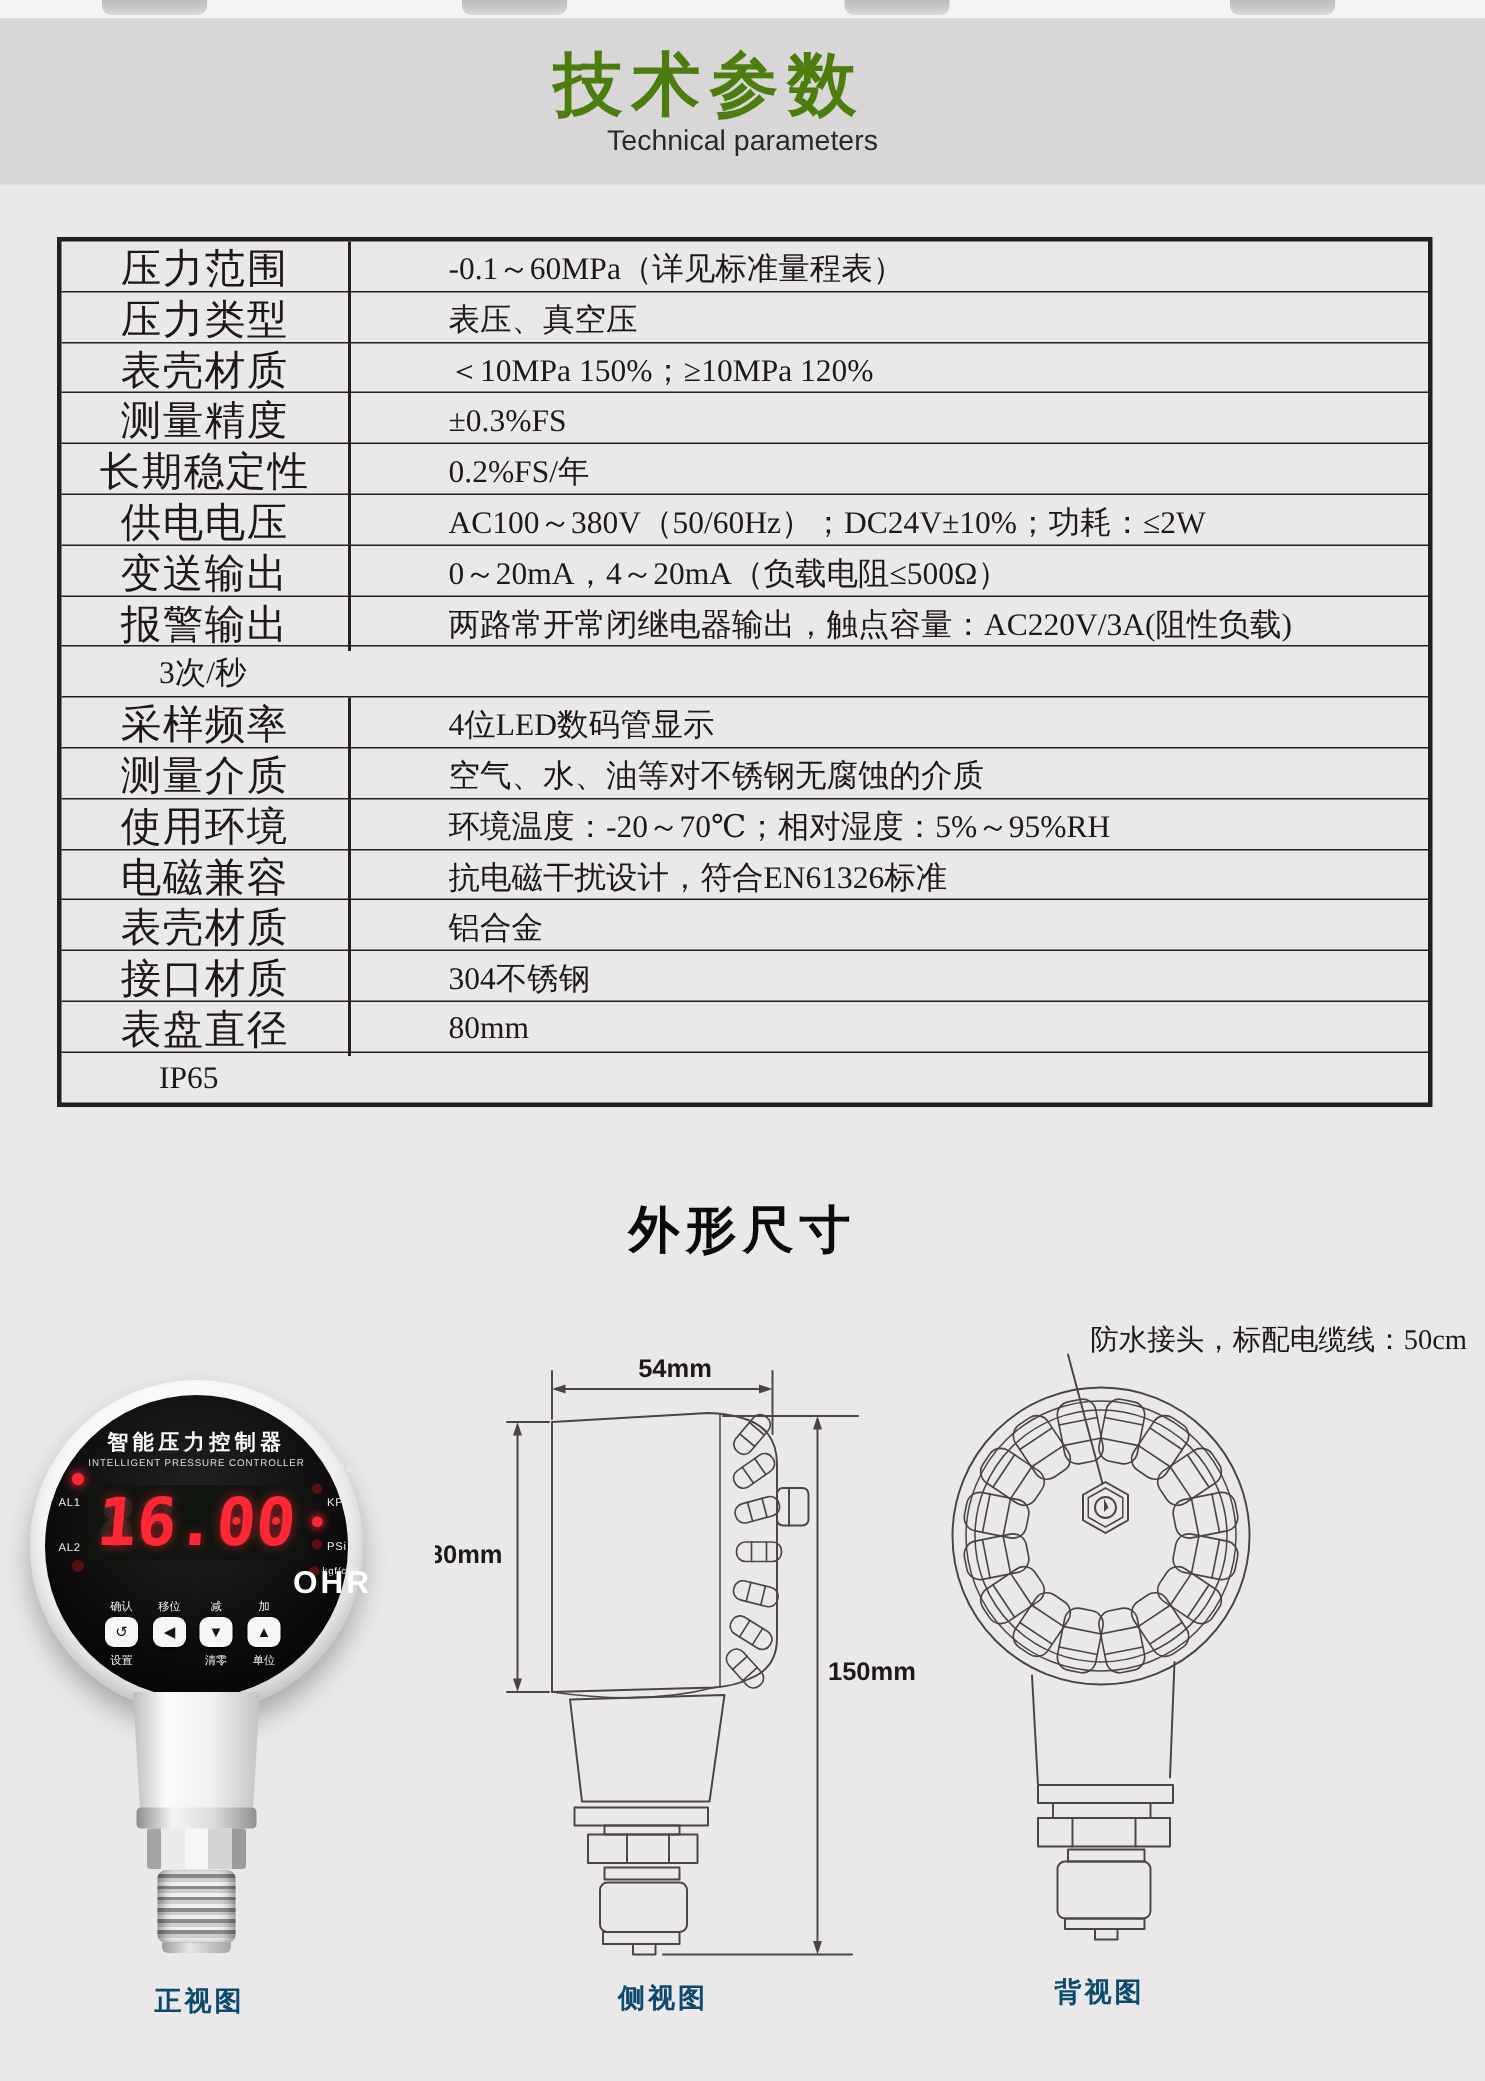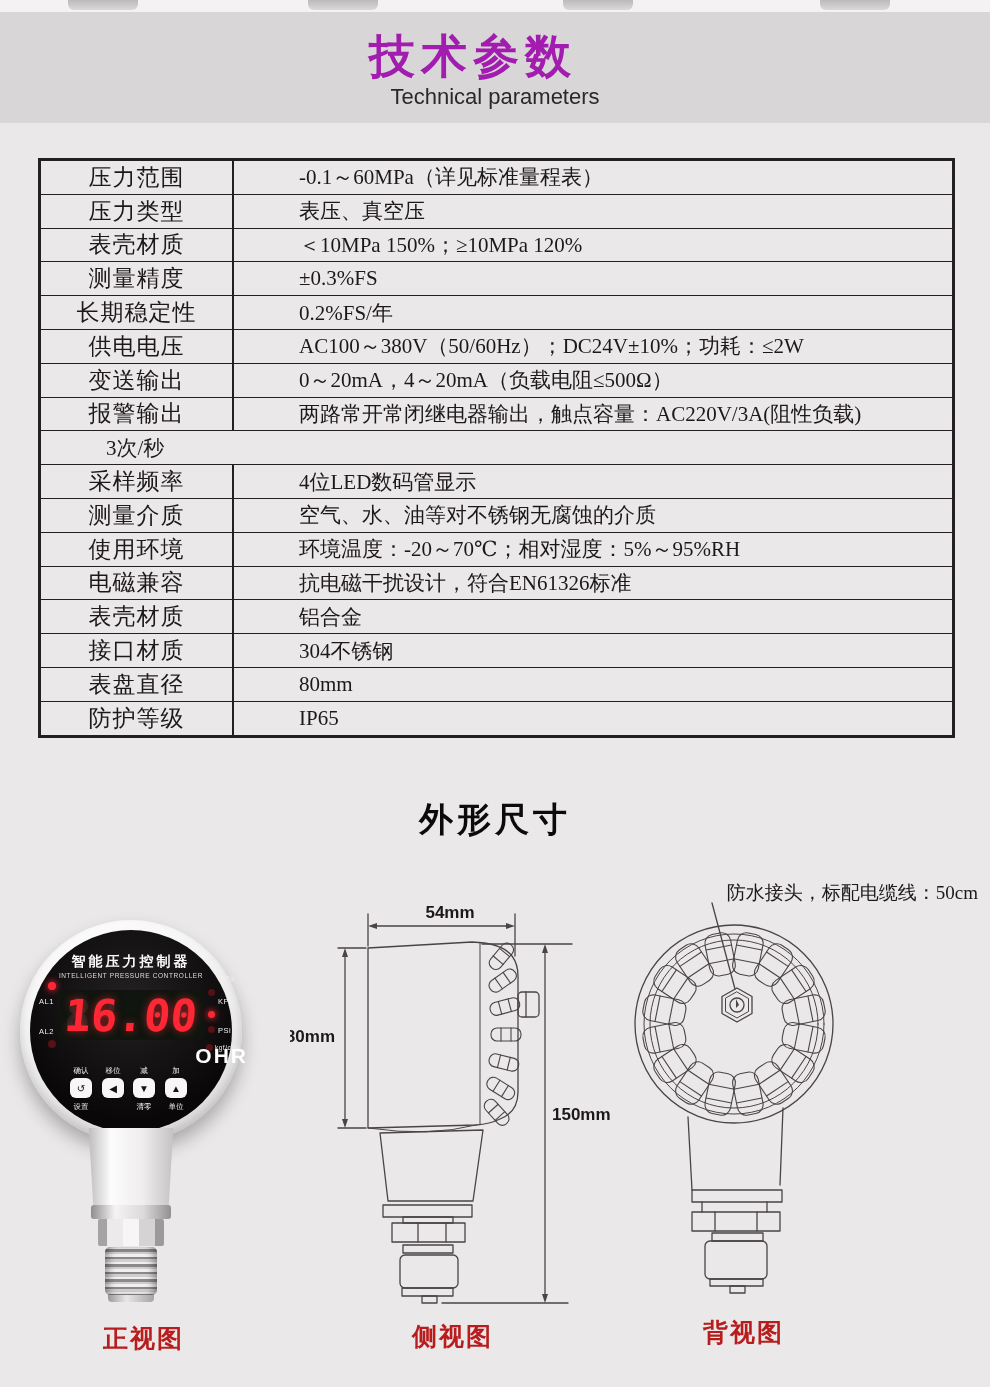--- a/index.html
+++ b/index.html
@@ -9,31 +9,31 @@
     font-family:"Liberation Sans","DejaVu Sans",sans-serif;
     color:#1d1819;
   }
   
   .top-strip{position:absolute;left:0;top:0;width:990px;height:12px;background:#f4f2f3;}
   .top-bar{position:absolute;top:0;height:10px;width:70px;border-radius:0 0 6px 6px;
     background:linear-gradient(180deg,#a9a7a8,#d2d0d1);opacity:.75;}
   
   .title-band{position:absolute;left:0;top:12px;width:990px;height:111px;background:#d8d6d7;}
   .page-title{position:absolute;left:0;top:26px;width:946px;text-align:center;
-    font-size:46px;font-weight:bold;letter-spacing:6px;color:#a21caf;}
+    font-size:46px;font-weight:bold;letter-spacing:6px;color:#4d7c0f;}
   .page-subtitle{position:absolute;left:0;top:84px;width:990px;text-align:center;
-    font-size:22px;color:#2b2829;}
+    font-size:19px;color:#2b2829;}
   
   .spec-table{position:absolute;left:38px;top:158px;width:917px;
     border:3px solid #241f20;box-sizing:border-box;
     font-family:"Liberation Serif","DejaVu Serif",serif;}
   .spec-row{display:grid;grid-template-columns:193px 1fr;height:32.8px;border-top:1.6px solid #241f20;}
   .spec-row:first-child{border-top:none;}
   .spec-label{display:flex;align-items:center;justify-content:center;
-    border-right:2px solid #241f20;font-size:23px;letter-spacing:1px;}
+    border-right:2px solid #241f20;font-size:27px;letter-spacing:1px;}
   .spec-value{display:flex;align-items:center;padding-left:65px;font-size:21px;}
   
   .section-title{position:absolute;left:0;top:797px;width:990px;text-align:center;
     font-size:34px;font-weight:bold;letter-spacing:4px;color:#0c0a0b;}
   
   .gland-note{position:absolute;right:12px;top:880px;font-size:19px;
     font-family:"Liberation Serif","DejaVu Serif",serif;color:#1d1819;}
   
   .device{position:absolute;left:20px;top:920px;width:230px;height:400px;}
   .bezel{position:absolute;left:0;top:0;width:222px;height:222px;border-radius:50%;
@@ -69,21 +69,21 @@
   .collar{position:absolute;left:71px;top:285px;width:80px;height:14px;border-radius:3px;
     background:linear-gradient(90deg,#8f8d8e,#f5f3f4 30%,#dcdadb 65%,#929091);}
   .hexnut{position:absolute;left:78px;top:299px;width:66px;height:27px;border-radius:2px;
     background:linear-gradient(90deg,#a5a3a4 0 14%,#eceaeb 14% 38%,#f7f5f6 38% 62%,#d5d3d4 62% 86%,#9c9a9b 86%);}
   .thread{position:absolute;left:85px;top:327px;width:52px;height:48px;border-radius:5px;
     background:repeating-linear-gradient(180deg,#f0f0f0 0 2.5px,#8b898a 2.5px 5px,#d0cecf 5px 7.5px);
     box-shadow:inset 7px 0 8px -4px rgba(0,0,0,.4), inset -7px 0 8px -4px rgba(0,0,0,.4);}
   .thread-cap{position:absolute;left:88px;top:375px;width:46px;height:7px;border-radius:0 0 4px 4px;
     background:linear-gradient(90deg,#9b999a,#e8e6e7 40%,#a5a3a4);}
   
-  .view-label{position:absolute;font-size:25px;font-weight:bold;color:#b91c1c;letter-spacing:2px;}
+  .view-label{position:absolute;font-size:18px;font-weight:bold;color:#0c4a6e;letter-spacing:2px;}
   
   .drawing{position:absolute;}
   svg text{font-family:"Liberation Sans","DejaVu Sans",sans-serif;}
 </style>
 </head>
 <body>
 
 <div class="top-strip">
   <div class="top-bar" style="left:68px"></div>
   <div class="top-bar" style="left:308px"></div>
@@ -153,21 +153,20 @@
     </div>
   <div class="spec-row">
       <div class="spec-label">接口材质</div>
       <div class="spec-value">304不锈钢</div>
     </div>
   <div class="spec-row">
       <div class="spec-label">表盘直径</div>
       <div class="spec-value">80mm</div>
     </div>
   <div class="spec-row">
-      <div class="spec-label">防护等级</div>
       <div class="spec-value">IP65</div>
     </div>
 </div>
 
 <div class="section-title">外形尺寸</div>
 
 <div class="gland-note">防水接头，标配电缆线：50cm</div>
 
 <div class="device">
   <div class="bezel"></div>

